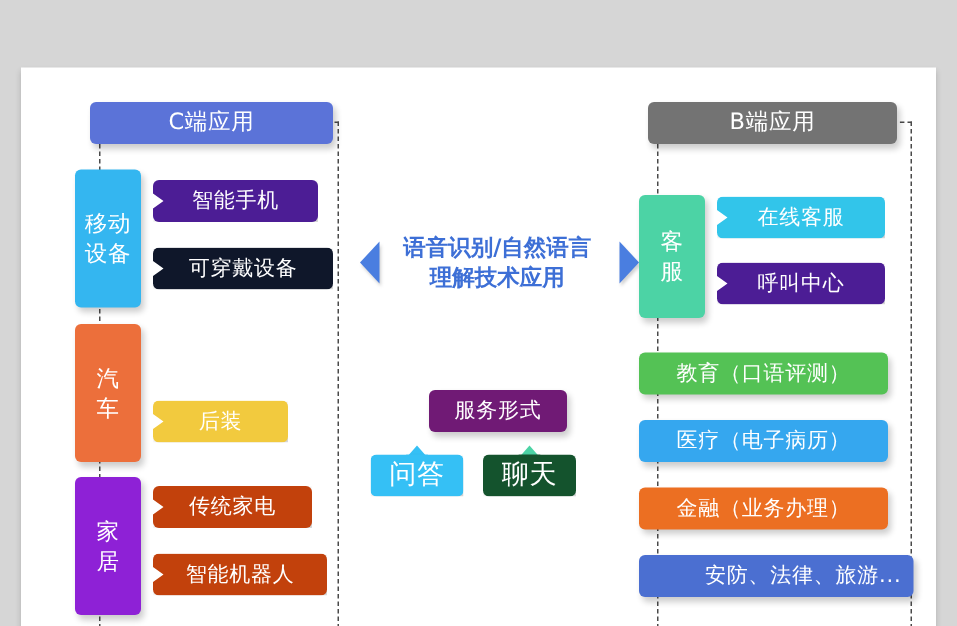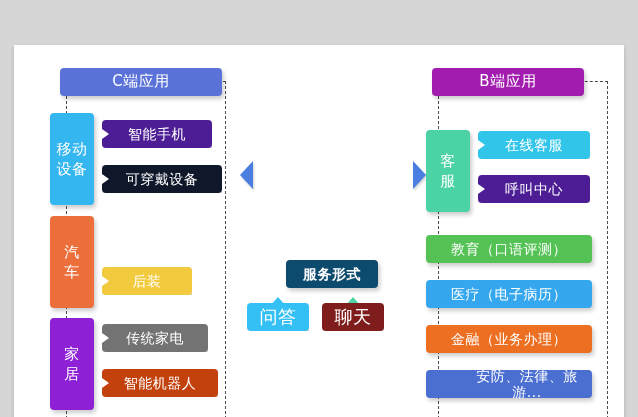--- a/index.html
+++ b/index.html
@@ -126,41 +126,43 @@
 设备</div>
   <div class="box leaf" id="leaf-c0-0" style="left: 88px; top: 75px; width: 110px; background: #4c1d95;">智能手机</div>
   <div class="box leaf" id="leaf-c0-1" style="left: 88px; top: 120px; width: 120px; background: #0f172a;">可穿戴设备</div>
 
   <div class="box cat" id="cat-c1" style="left: 36px; top: 171px; height: 92px; background: rgb(236, 111, 59);">汽
 车</div>
   <div class="box leaf" id="leaf-c1-1" style="left: 88px; top: 222px; width: 90px; background: rgb(242, 202, 62);">后装</div>
 
   <div class="box cat" id="cat-c2" style="left: 36px; top: 273px; height: 92px; background: rgb(142, 33, 214);">家
 居</div>
-  <div class="box leaf" id="leaf-c2-0" style="left: 88px; top: 279px; width: 106px; background: #737373;">传统家电</div>
+  <div class="box leaf" id="leaf-c2-0" style="left: 88px; top: 279px; width: 106px; background: #c2410c;">传统家电</div>
   <div class="box leaf" id="leaf-c2-1" style="left: 88px; top: 324px; width: 116px; background: #c2410c;">智能机器人</div>
 
   <div class="bigarrow" id="arrow-left" style="border-right-color: rgb(74, 126, 224);"></div>
+  <div id="centre-text">语音识别/自然语言
+理解技术应用</div>
   <div class="bigarrow" id="arrow-right" style="border-left-color: rgb(74, 126, 224);"></div>
 
-  <div class="box" id="svc-title" style="background: #0c4a6e; font-weight: bold;">服务形式</div>
+  <div class="box" id="svc-title" style="background: #701a75;">服务形式</div>
 
   <div class="notch-up" id="notch-0" style="left: 257px; top: 252px; border-bottom: 8px solid rgb(53, 192, 245);"></div>
   <div class="notch-up" id="notch-1" style="left: 332px; top: 252px; border-bottom: 8px solid rgb(76, 211, 165);"></div>
 
   <div class="box svc-leaf" id="svc-0" style="left: 233px; top: 258px; background: rgb(53, 192, 245);">问答</div>
-  <div class="box svc-leaf" id="svc-1" style="left: 308px; top: 258px; background: #7f1d1d;">聊天</div>
+  <div class="box svc-leaf" id="svc-1" style="left: 308px; top: 258px; background: #14532d;">聊天</div>
 
   <div class="panel" id="panel-b"></div>
 
-  <div class="box hdr" id="hdr-b" style="left: 418px; top: 23px; width: 152px; background: #a21caf;">B端应用</div>
+  <div class="box hdr" id="hdr-b" style="left: 418px; top: 23px; width: 166px; background: #737373;">B端应用</div>
 
   <div class="box cat" id="cat-b0" style="left: 412px; top: 85px; height: 82px; background: rgb(76, 211, 165);">客
 服</div>
   <div class="box leaf" id="leaf-b0-0" style="left: 464px; top: 86px; width: 112px; background: rgb(50, 197, 234);">在线客服</div>
   <div class="box leaf" id="leaf-b0-1" style="left: 464px; top: 130px; width: 112px; background: #4c1d95;">呼叫中心</div>
 
   <div class="box wide" id="row-b0" style="left: 412px; top: 190px; width: 166px; background: rgb(84, 194, 85);">教育（口语评测）</div>
   <div class="box wide" id="row-b1" style="left: 412px; top: 235px; width: 166px; background: rgb(53, 167, 239);">医疗（电子病历）</div>
   <div class="box wide" id="row-b2" style="left: 412px; top: 280px; width: 166px; background: rgb(236, 111, 34);">金融（业务办理）</div>
-  <div class="box wide" id="row-b3" style="left: 412px; top: 325px; width: 166px; background: rgb(75, 111, 209); padding-left: 36px;">安防、法律、旅游...</div>
+  <div class="box wide" id="row-b3" style="left: 412px; top: 325px; width: 183px; background: rgb(75, 111, 209); padding-left: 36px;">安防、法律、旅游...</div>
 
 </div>
 
 </body></html>

